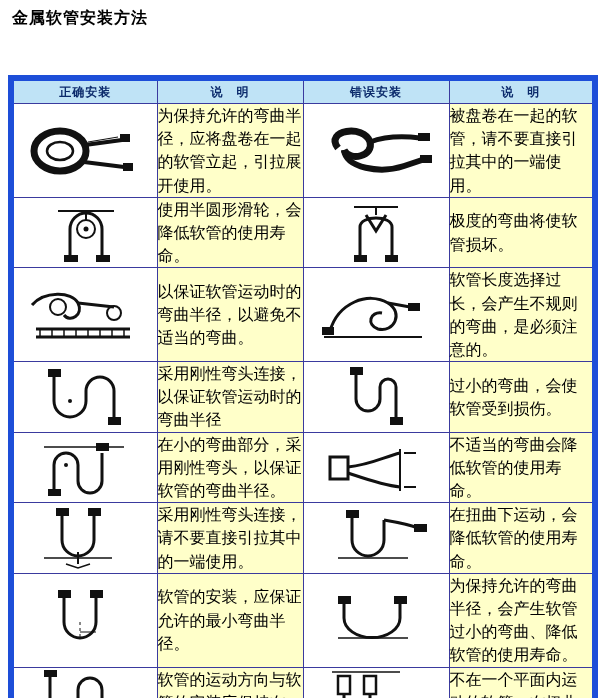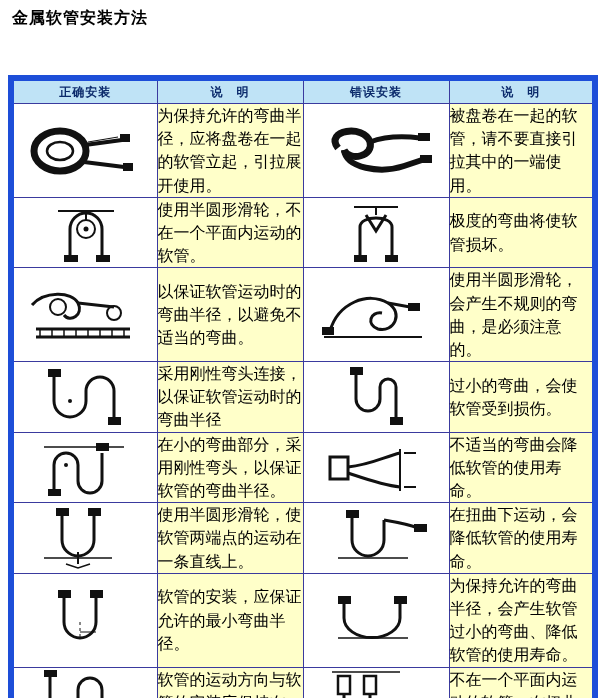--- a/index.html
+++ b/index.html
@@ -132,21 +132,21 @@
               <path d="M56 56 L56 28 A16 16 0 0 1 88 28 L88 56" fill="none" stroke="#111" stroke-width="3"></path>
               <circle cx="72" cy="28" r="9" fill="none" stroke="#111" stroke-width="2"></circle>
               <circle cx="72" cy="28" r="2.5" fill="#111"></circle>
               <rect x="50" y="54" width="14" height="7" fill="#111"></rect>
               <rect x="82" y="54" width="14" height="7" fill="#111"></rect>
               <path d="M44 10 L100 10" stroke="#111" stroke-width="2"></path>
               <path d="M72 10 L72 19" stroke="#111" stroke-width="2"></path>
             </svg>
           </div>
         </td>
-        <td class="cell-txt">使用半圆形滑轮，不在一个平面内运动的软管。</td>
+        <td class="cell-txt">使用半圆形滑轮，会降低软管的使用寿命。</td>
         <td class="cell-img">
           <div class="art">
             <svg class="art" viewBox="0 0 144 64">
               <path d="M56 56 L56 26 C56 14, 88 14, 88 26 L88 56" fill="none" stroke="#111" stroke-width="3"></path>
               <path d="M62 14 L72 30 L82 14" fill="none" stroke="#111" stroke-width="3"></path>
               <path d="M50 6 L94 6" stroke="#111" stroke-width="2"></path>
               <path d="M72 6 L72 14" stroke="#111" stroke-width="2"></path>
               <rect x="50" y="54" width="13" height="7" fill="#111"></rect>
               <rect x="81" y="54" width="13" height="7" fill="#111"></rect>
             </svg>
@@ -174,21 +174,21 @@
           <div class="art">
             <svg class="art" viewBox="0 0 144 64">
               <path d="M26 48 C34 20, 64 8, 84 20 C100 30, 90 50, 74 46 C62 42, 66 28, 78 30" fill="none" stroke="#111" stroke-width="3"></path>
               <path d="M20 54 L118 54" stroke="#111" stroke-width="2"></path>
               <rect x="18" y="44" width="12" height="8" fill="#111"></rect>
               <rect x="104" y="20" width="12" height="8" fill="#111"></rect>
               <path d="M84 20 L106 24" stroke="#111" stroke-width="3" fill="none"></path>
             </svg>
           </div>
         </td>
-        <td class="cell-txt">使用半圆形滑轮，会产生不规则的弯曲，是必须注意的。</td>
+        <td class="cell-txt">软管长度选择过长，会产生不规则的弯曲，是必须注意的。</td>
       </tr>
 
       <tr>
         <td class="cell-img">
           <div class="art">
             <svg class="art" viewBox="0 0 144 64">
               <path d="M40 10 L40 36 A16 16 0 0 0 72 36 L72 26 A14 14 0 0 1 100 26 L100 54" fill="none" stroke="#111" stroke-width="3"></path>
               <rect x="34" y="4" width="13" height="8" fill="#111"></rect>
               <rect x="94" y="52" width="13" height="8" fill="#111"></rect>
               <circle cx="56" cy="36" r="2" fill="#111"></circle>
@@ -241,21 +241,21 @@
             <svg class="art" viewBox="0 0 144 64">
               <path d="M48 8 L48 34 A16 16 0 0 0 80 34 L80 8" fill="none" stroke="#111" stroke-width="3"></path>
               <rect x="42" y="2" width="13" height="8" fill="#111"></rect>
               <rect x="74" y="2" width="13" height="8" fill="#111"></rect>
               <path d="M64 46 L64 58" stroke="#111" stroke-width="2"></path>
               <path d="M30 52 L98 52" stroke="#111" stroke-width="1.5"></path>
               <path d="M52 58 L64 62 L76 58" fill="none" stroke="#111" stroke-width="1.5"></path>
             </svg>
           </div>
         </td>
-        <td class="cell-txt">使用半圆形滑轮，使软管两端点的运动在一条直线上。</td>
+        <td class="cell-txt">采用刚性弯头连接，请不要直接引拉其中的一端使用。</td>
         <td class="cell-img">
           <div class="art">
             <svg class="art" viewBox="0 0 144 64">
               <path d="M48 10 L48 34 A16 16 0 0 0 80 34 L80 14" fill="none" stroke="#111" stroke-width="3"></path>
               <rect x="42" y="4" width="13" height="8" fill="#111"></rect>
               <path d="M80 14 C92 16, 104 18, 114 22" fill="none" stroke="#111" stroke-width="3"></path>
               <rect x="110" y="18" width="13" height="8" fill="#111"></rect>
               <path d="M34 52 L104 52" stroke="#111" stroke-width="1.5"></path>
             </svg>
           </div>

